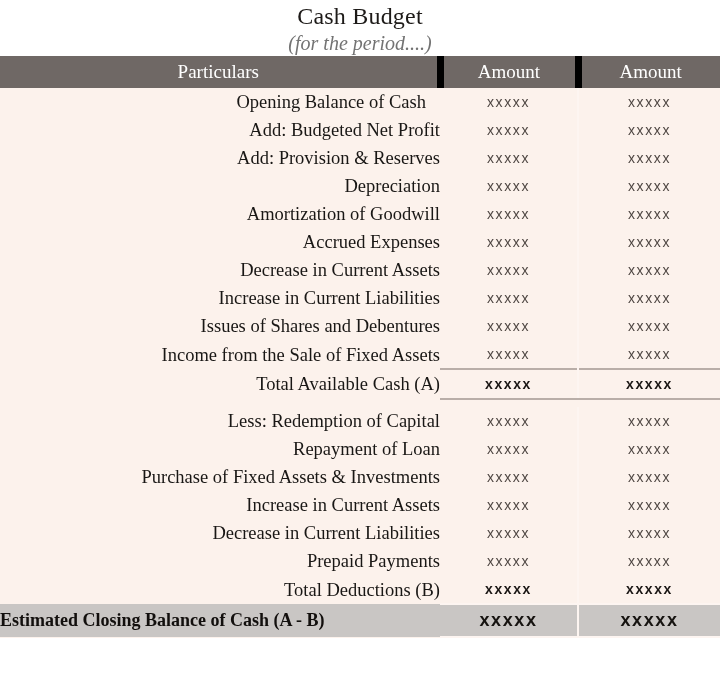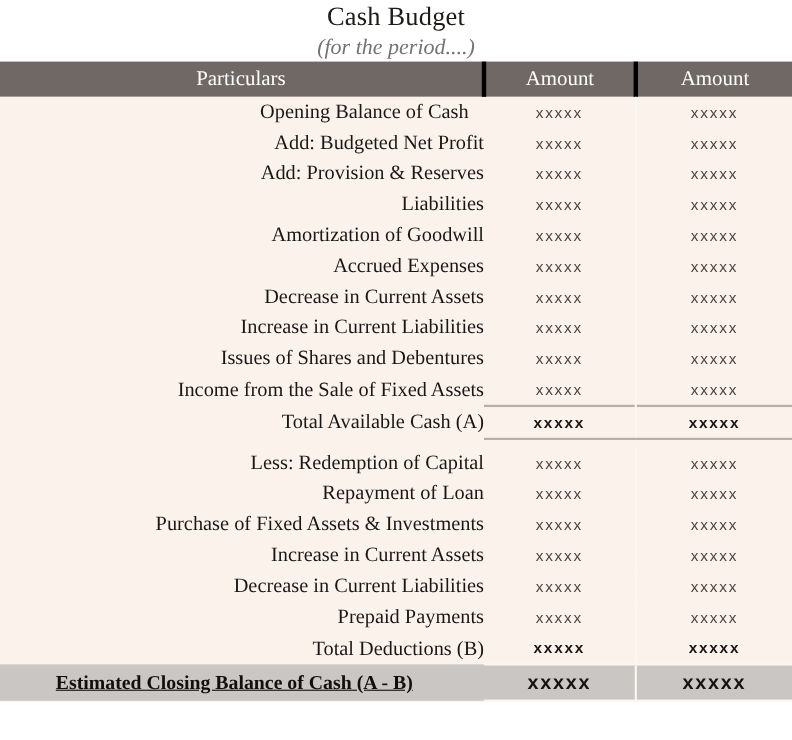--- a/index.html
+++ b/index.html
@@ -51,21 +51,21 @@
 
   thead th {
     background: #6f6865;
     color: #ffffff;
     font-weight: normal;
     font-size: 19px;
     line-height: 32px;
     height: 32px;
     padding: 0;
     text-align: center;
-    border-right: 4px solid #000000;
+    border-right: 7px solid #000000;
   }
   thead th.head-amt2 { border-right: none; }
 
   tbody td {
     font-size: 18.5px;
     line-height: 28px;
     height: 28px;
     padding: 0;
     color: #191715;
     background: #fcf2ec;
@@ -111,25 +111,24 @@
 
   
   tr.final td {
     background: #c9c6c4;
     font-weight: bold;
     height: 31px;
     line-height: 31px;
     font-size: 18px;
   }
   tr.final td.part {
-    text-align: center;
+    text-align: left;
     padding-right: 14px;
     padding-left: 0;
     color: #120f0d;
-    text-decoration: underline;
   }
   tr.final td.amt {
     color: #161310;
     font-weight: bold;
     border-top: 2px solid #fdf5f1;
     border-bottom: 2px solid #fdf5f1;
   }
   tr.final td.amt.col1 { border-right: 2px solid #fdf5f1; }
 </style>
 </head>
@@ -165,21 +164,21 @@
           <td class="part flush">Add: Budgeted Net Profit</td>
           <td class="amt col1">xxxxx</td>
           <td class="amt col2">xxxxx</td>
         </tr>
         <tr>
           <td class="part flush">Add: Provision &amp; Reserves</td>
           <td class="amt col1">xxxxx</td>
           <td class="amt col2">xxxxx</td>
         </tr>
         <tr>
-          <td class="part indent">Liabilities</td>
+          <td class="part indent">Depreciation</td>
           <td class="amt col1">xxxxx</td>
           <td class="amt col2">xxxxx</td>
         </tr>
         <tr>
           <td class="part indent">Amortization of Goodwill</td>
           <td class="amt col1">xxxxx</td>
           <td class="amt col2">xxxxx</td>
         </tr>
         <tr>
           <td class="part indent">Accrued Expenses</td>

